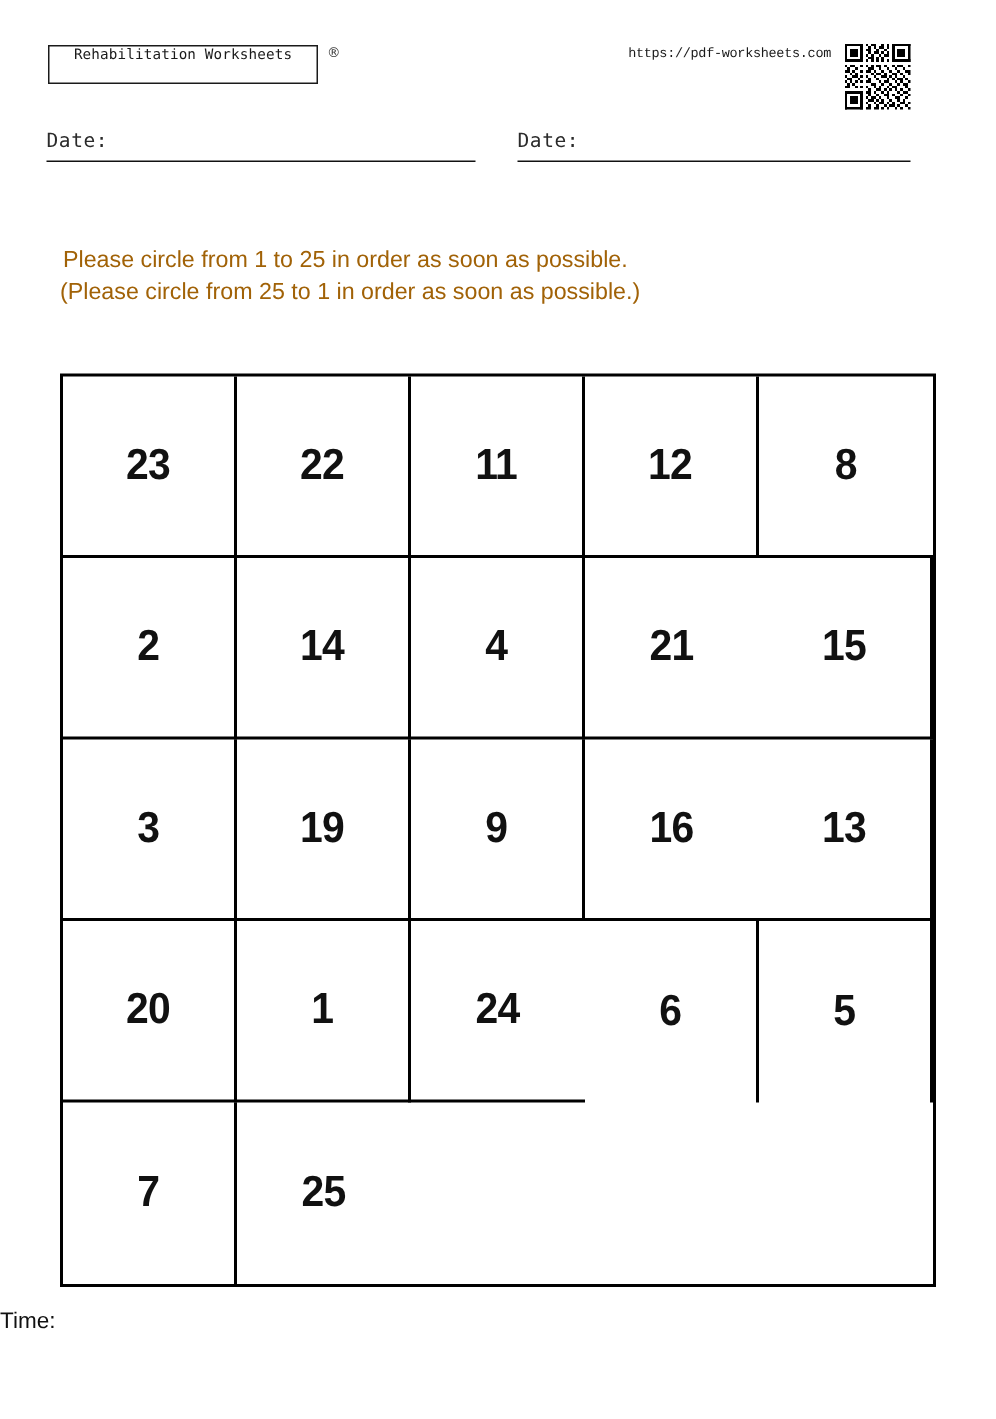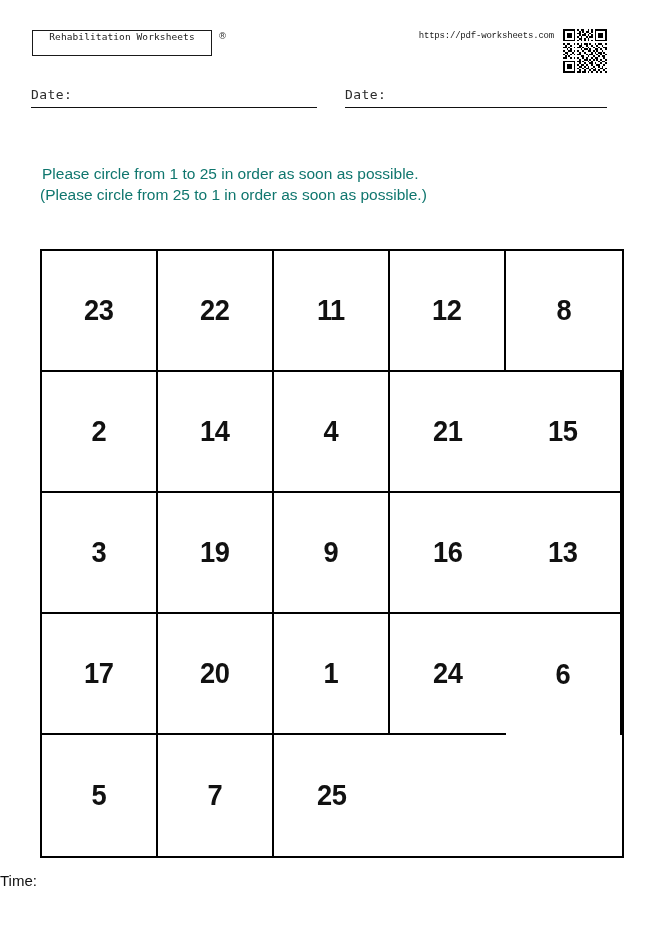--- a/index.html
+++ b/index.html
@@ -113,21 +113,21 @@
   .instructions {
     position: absolute;
     left: 42px;
     top: 163px;
     width: 580px;
   }
   .instructions .line {
     font-family: "Liberation Sans", sans-serif;
     font-size: 15.5px;
     line-height: 21px;
-    color: #0f766e;
+    color: #a16207;
     white-space: nowrap;
   }
   .instructions .line-2 {
     text-indent: -2px;
   }
 
   
   .grid-wrap {
     position: absolute;
     left: 40px;
@@ -434,23 +434,20 @@
         <span class="cell-number">9</span>
       </div>
     <div class="cell last-col">
         <span class="cell-number">16</span>
       </div>
 
     <div class="cell">
         <span class="cell-number">13</span>
       </div>
     <div class="cell">
-        <span class="cell-number">17</span>
-      </div>
-    <div class="cell">
         <span class="cell-number">20</span>
       </div>
     <div class="cell">
         <span class="cell-number">1</span>
       </div>
     <div class="cell last-col">
         <span class="cell-number">24</span>
       </div>
 
     <div class="cell last-row">

